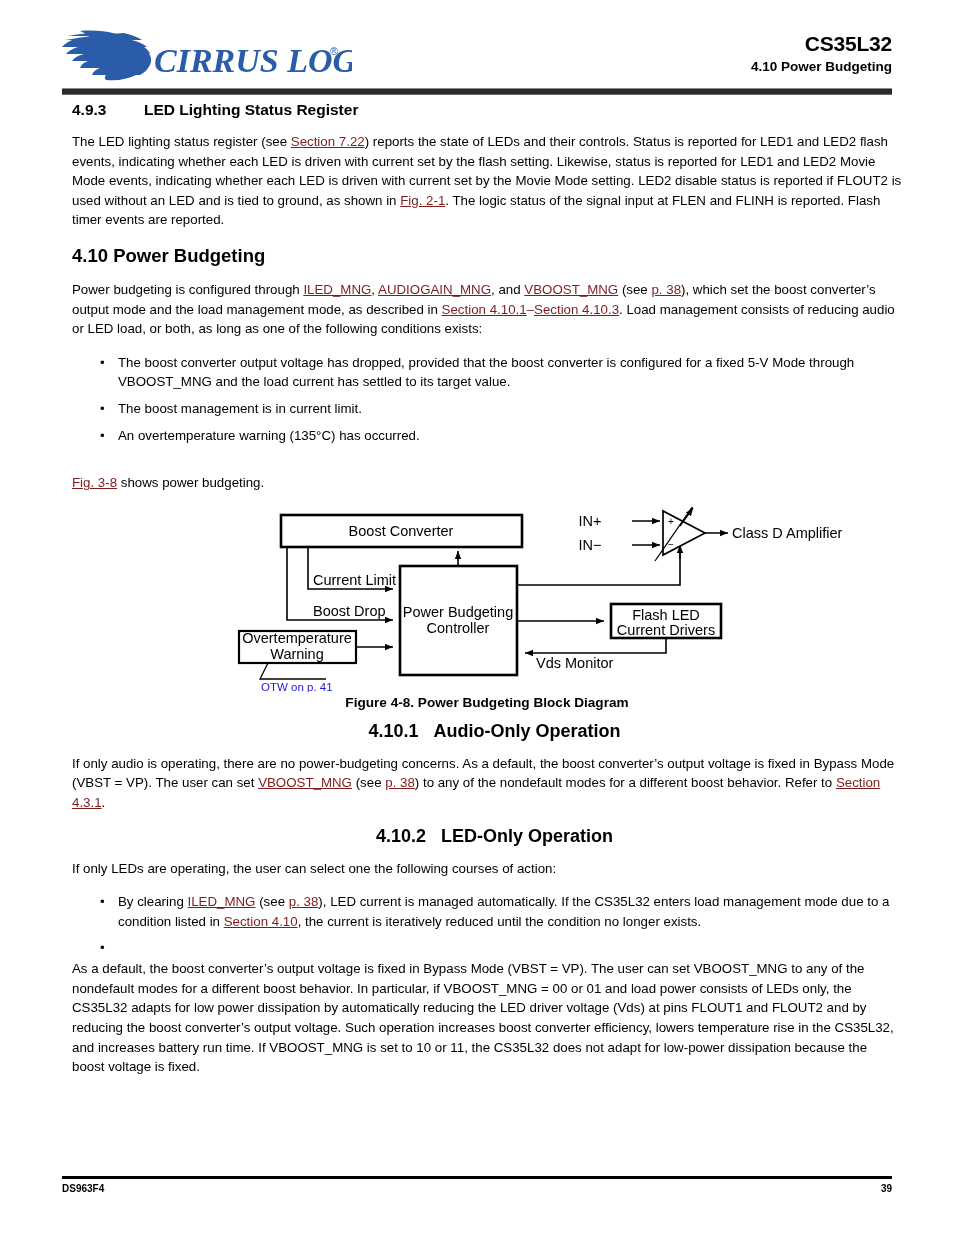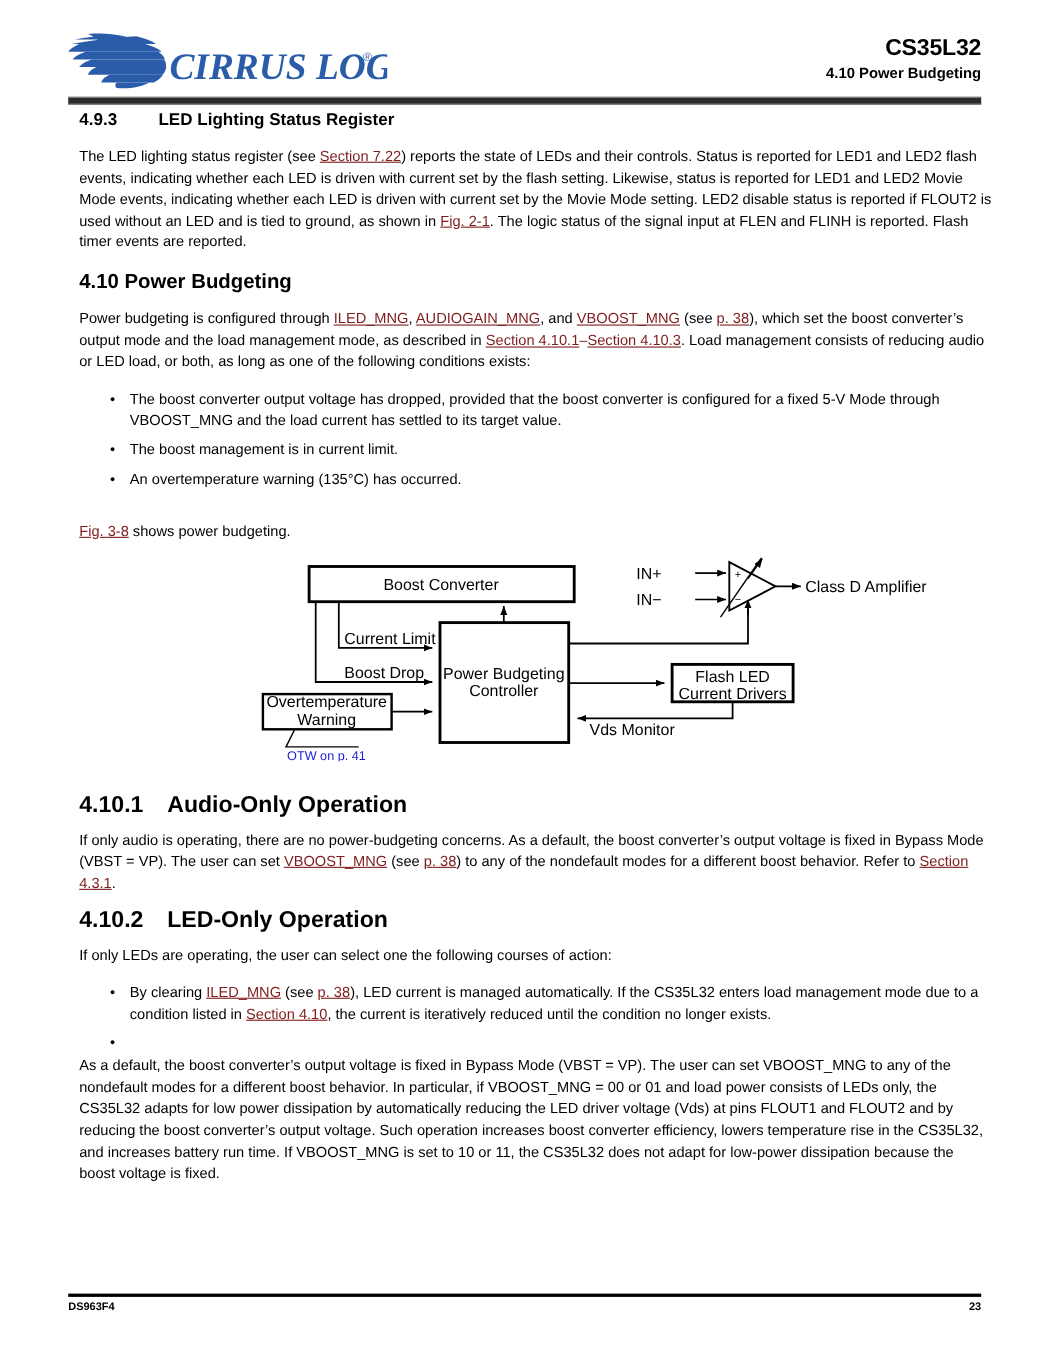--- a/index.html
+++ b/index.html
@@ -88,24 +88,25 @@
     display: inline-block;
     width: 72px;
   }
   h1.major {
     font-size: 18.5px;
     font-weight: bold;
     margin: 0 0 13px 0;
     line-height: 23px;
   }
   h3.sub {
-    font-size: 21px;
+    font-size: 18px;
     font-weight: bold;
     margin: 0 0 13px 0;
     line-height: 19px;
+    text-align: center;
   }
   h3.sub .num {
     display: inline-block;
     width: 80px;
   }
 
   p.body {
     font-size: 13.3px;
     line-height: 19.6px;
     margin: 0 0 14px 0;
@@ -306,20 +307,21 @@
 
           <text x="660" y="31">Class D Amplifier</text>
 
           <text x="596" y="18" font-size="10">+</text>
           <text x="596" y="41" font-size="10">−</text>
 
           <text x="189" y="184" font-size="11.5" fill="#1b1bd8">OTW on p. 41</text>
         </g>
       </svg>
 
+      <div class="fig-caption">Figure 4-8. Power Budgeting Block Diagram</div>
     </div>
 
     <h3 class="sub">
       <span class="num">4.10.1</span><span>Audio-Only Operation</span>
     </h3>
 
     <p class="body"><span>If only audio is operating, there are no power-budgeting concerns. As a default, the boost converter’s output voltage is fixed in Bypass Mode (VBST = VP). The user can set </span><a class="lnk" href="#">VBOOST_MNG</a><span> (see </span><a class="lnk" href="#">p. 38</a><span>) to any of the nondefault modes for a different boost behavior. Refer to </span><a class="lnk" href="#">Section 4.3.1</a><span>.</span></p>
 
     <h3 class="sub">
       <span class="num">4.10.2</span><span>LED-Only Operation</span>
@@ -333,16 +335,16 @@
     </ul>
 
     <div class="blockgap"></div>
 
     <p class="body">As a default, the boost converter’s output voltage is fixed in Bypass Mode (VBST = VP). The user can set VBOOST_MNG to any of the nondefault modes for a different boost behavior. In particular, if VBOOST_MNG = 00 or 01 and load power consists of LEDs only, the CS35L32 adapts for low power dissipation by automatically reducing the LED driver voltage (Vds) at pins FLOUT1 and FLOUT2 and by reducing the boost converter’s output voltage. Such operation increases boost converter efficiency, lowers temperature rise in the CS35L32, and increases battery run time. If VBOOST_MNG is set to 10 or 11, the CS35L32 does not adapt for low-power dissipation because the boost voltage is fixed.</p>
   </div>
 
   <div class="footer-rule"></div>
   <div class="footer">
     <span class="doc-id">DS963F4</span>
-    <span class="pageno">23</span>
+    <span class="pageno">39</span>
   </div>
 
 </div>
 
 </body></html>

